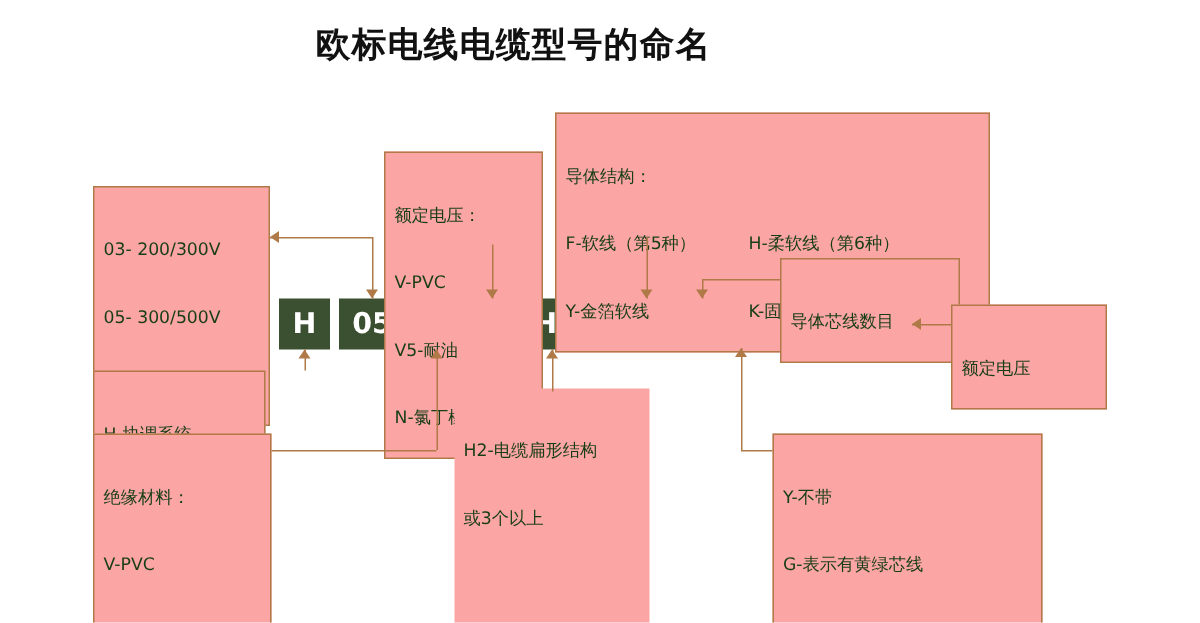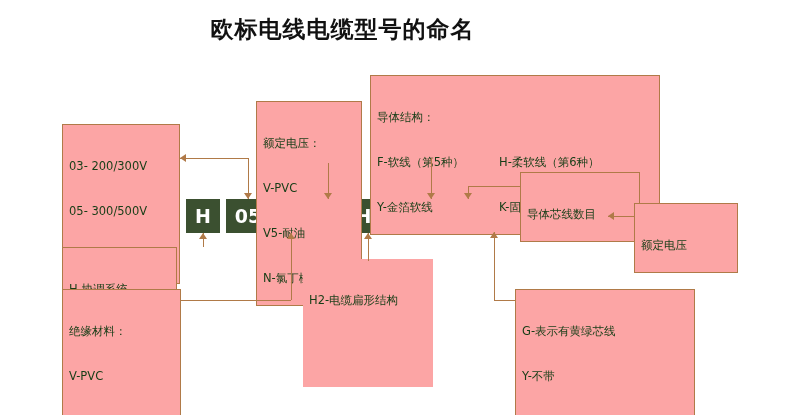--- a/index.html
+++ b/index.html
@@ -85,20 +85,21 @@
   <div class="hd">绝缘材料：</div>
   <div>V-PVC</div>
   <div>R-EPR 60°</div>
   
   
   
 </div>
 
 <div class="box" style="left:303px;top:259px;width:130px;border:none;">
   <div class="hd">H2-电缆扁形结构</div>
+  <div>或3个以上</div>
   
   
   
   
 </div>
 
 <div class="box two-col" style="left:370px;top:75px;width:290px;">
   <div class="hd">导体结构：</div>
   <div class="row">
     <div class="c1">F-软线（第5种）</div>
@@ -112,22 +113,22 @@
 
 <div class="box" style="left:520px;top:172px;width:120px;">
   <div>导体芯线数目</div>
 </div>
 
 <div class="box" style="left:634px;top:203px;width:104px;">
   <div>额定电压</div>
 </div>
 
 <div class="box" style="left:515px;top:289px;width:180px;">
+  <div>Y-不带</div>
   <div>G-表示有黄绿芯线</div>
-  <div>Y-不带</div>
   <div>NH-阻燃</div>
   
 </div>
 
 <div class="ln hln" style="left:180px;top:158px;width:68px;"></div>
 <div class="ln vln" style="left:248px;top:158px;height:41px;"></div>
 <div class="arrow ar-down" style="left:244px;top:193px;"></div>
 <div class="arrow ar-left" style="left:180px;top:154px;"></div>
 
 <div class="ln vln" style="left:203px;top:233px;height:14px;"></div>

